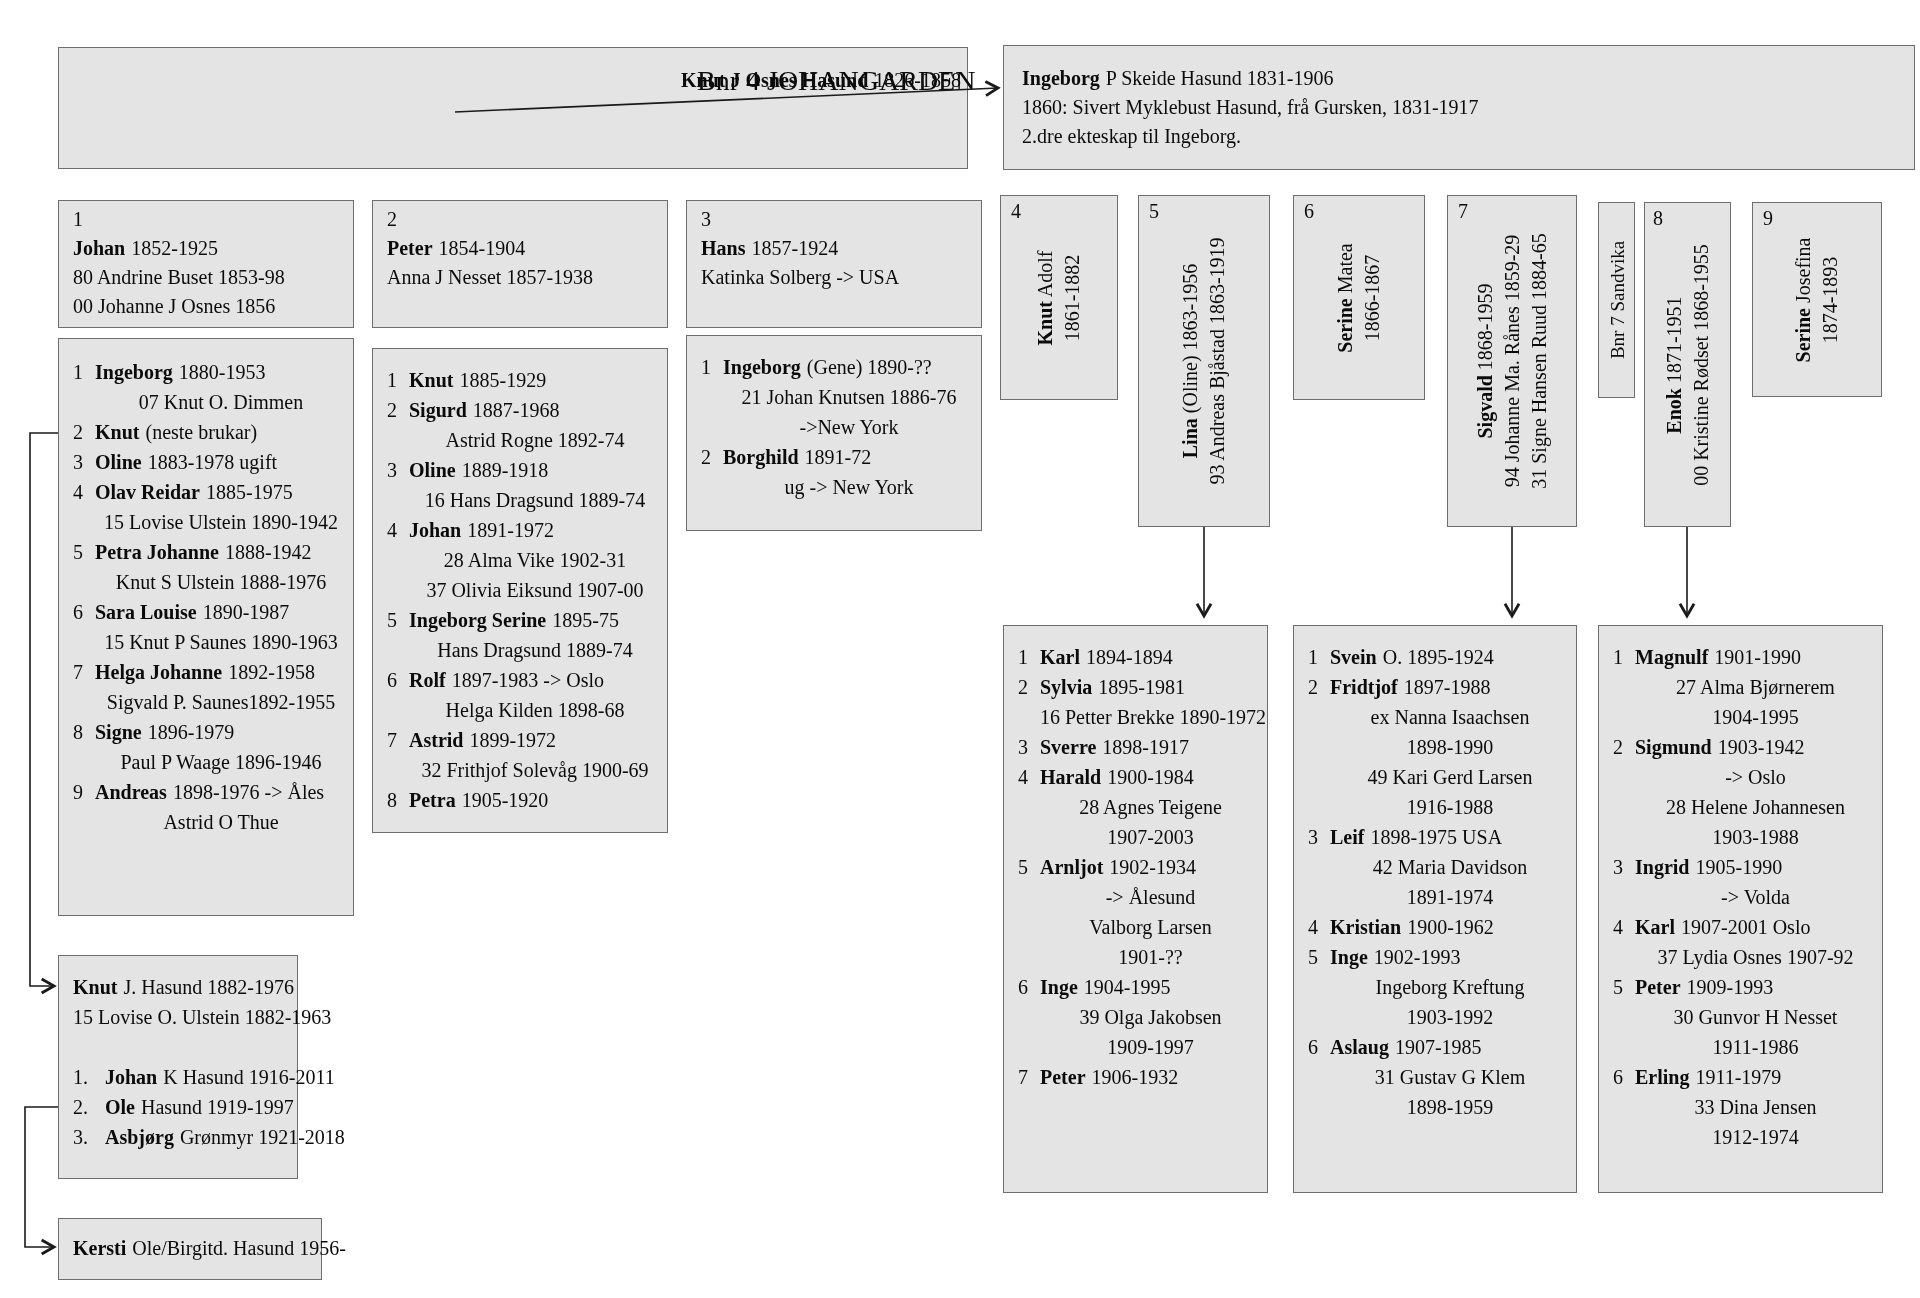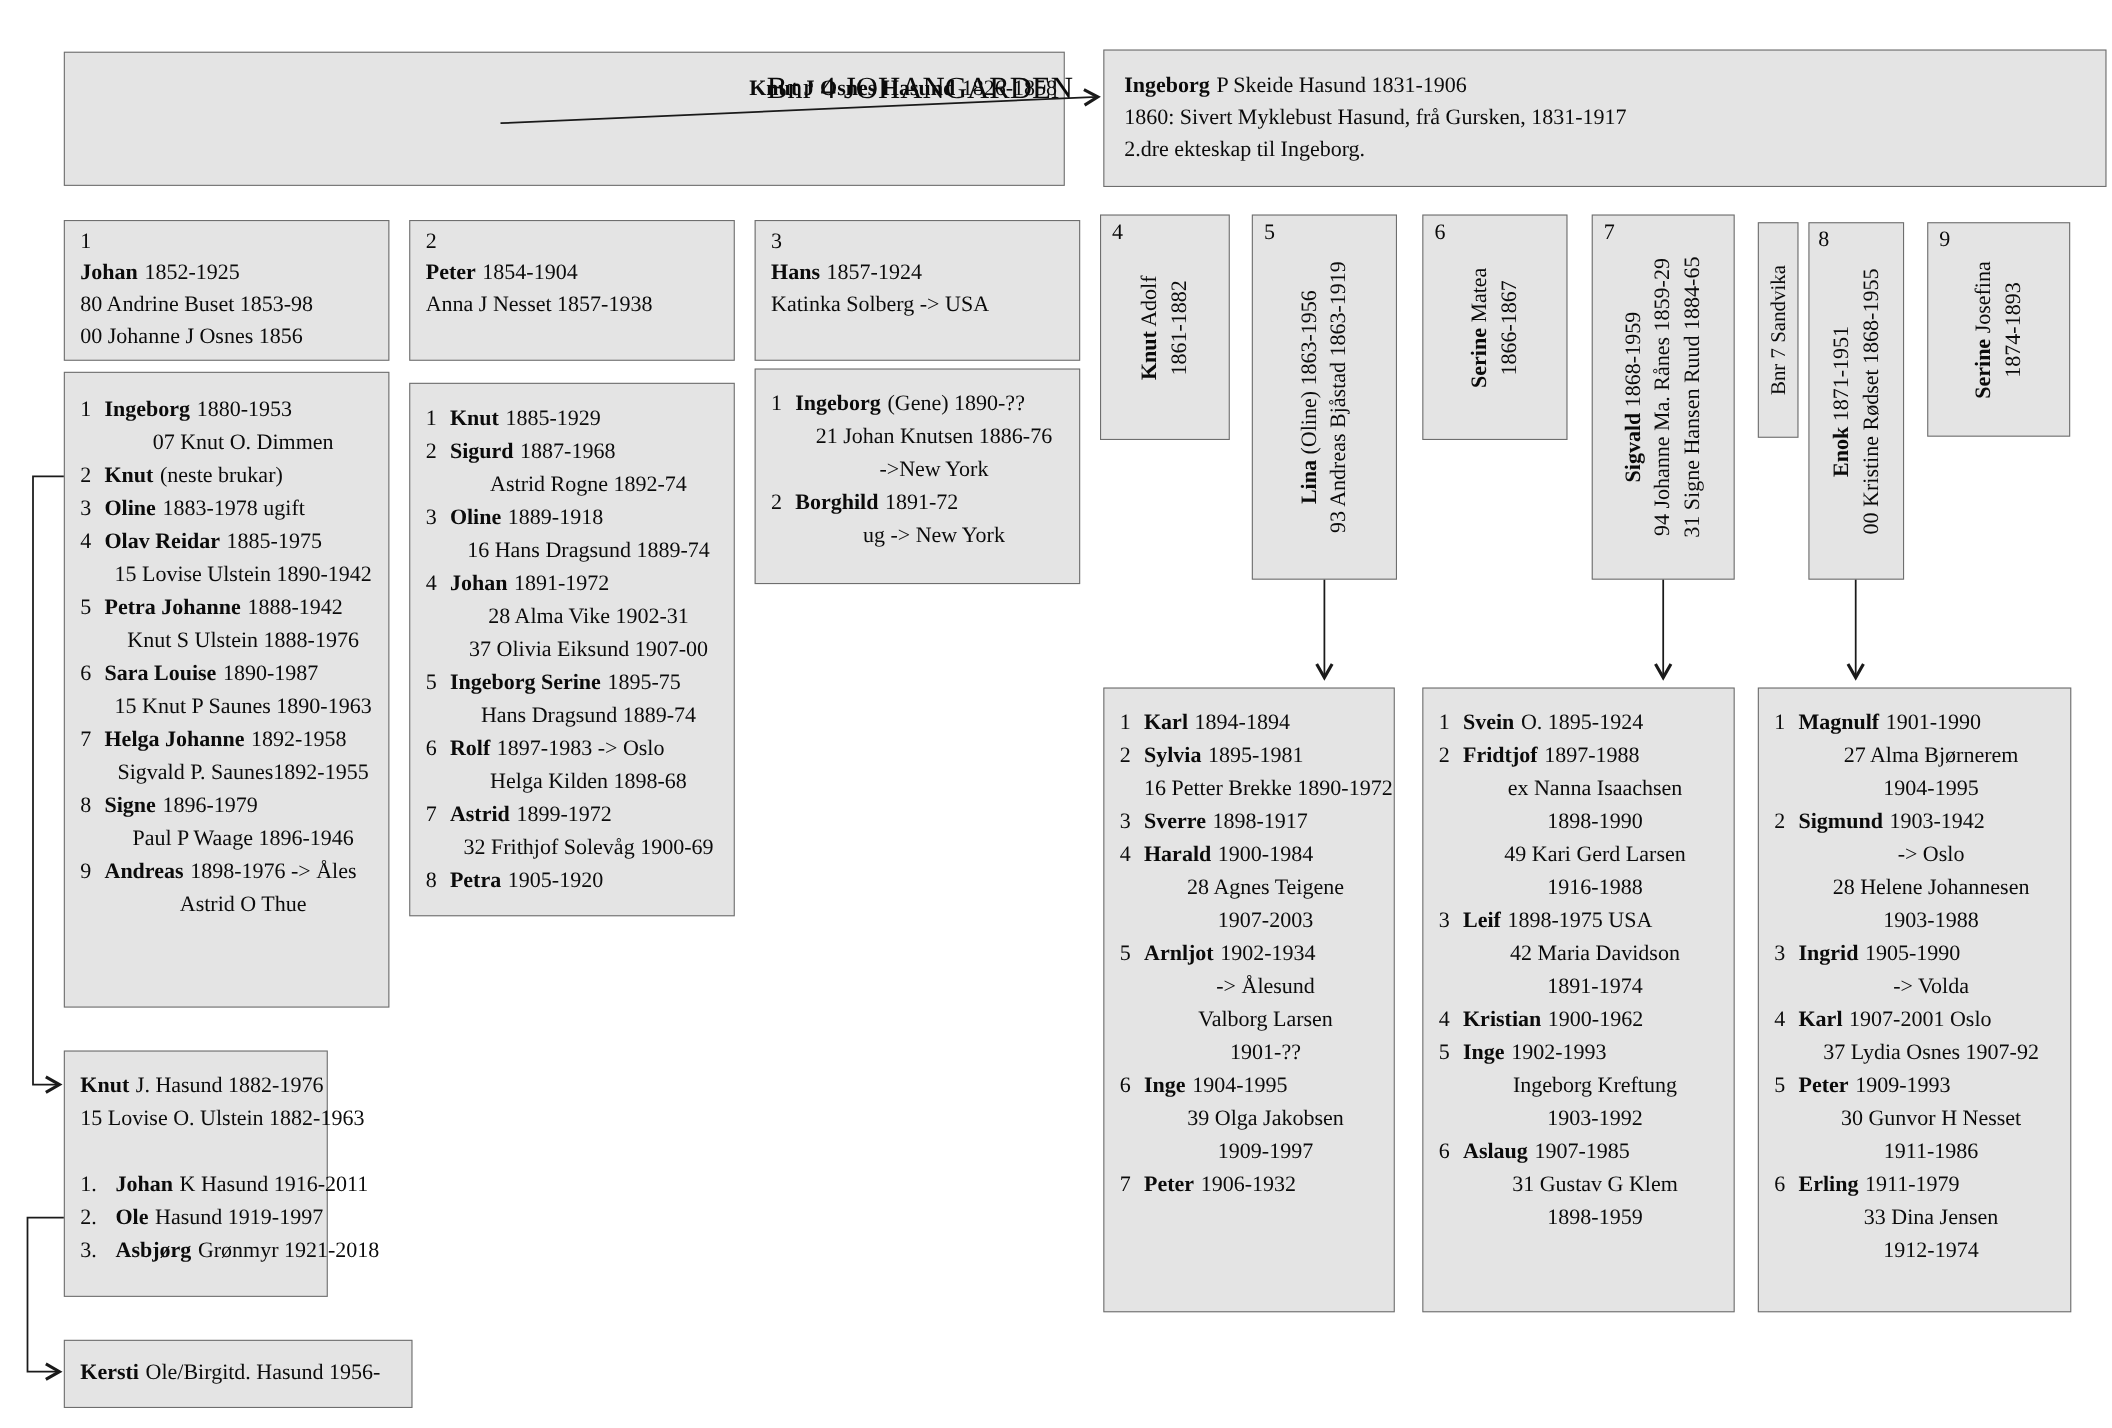--- a/index.html
+++ b/index.html
@@ -265,21 +265,21 @@
   <div class="entry">
     <div class="eline main">
       <span class="enum">3.</span>
           <span class="ename">Asbjørg</span>
           <span class="erest">Grønmyr 1921-2018</span>
     </div>
   </div>
 </div>
 </div>
 
-<div class="box pbox" style="left:58px;top:1218px;width:317px;height:62px;padding-top:14px;">
+<div class="box pbox" style="left:58px;top:1218px;width:264px;height:62px;padding-top:14px;">
   <div class="eline"><span class="ename">Kersti</span><span class="erest">Ole/Birgitd. Hasund 1956-</span></div>
 </div>
 
 <div class="box vbox" style="left:1000px;top:195px;width:118px;height:205px;">
   <div class="vnum">4</div>
   <div class="vrot">
   <div class="vline"><span class="b">Knut</span><span> Adolf</span></div>
 
   <div class="vline"><span class="b"></span><span>1861-1882</span></div>
 </div>

